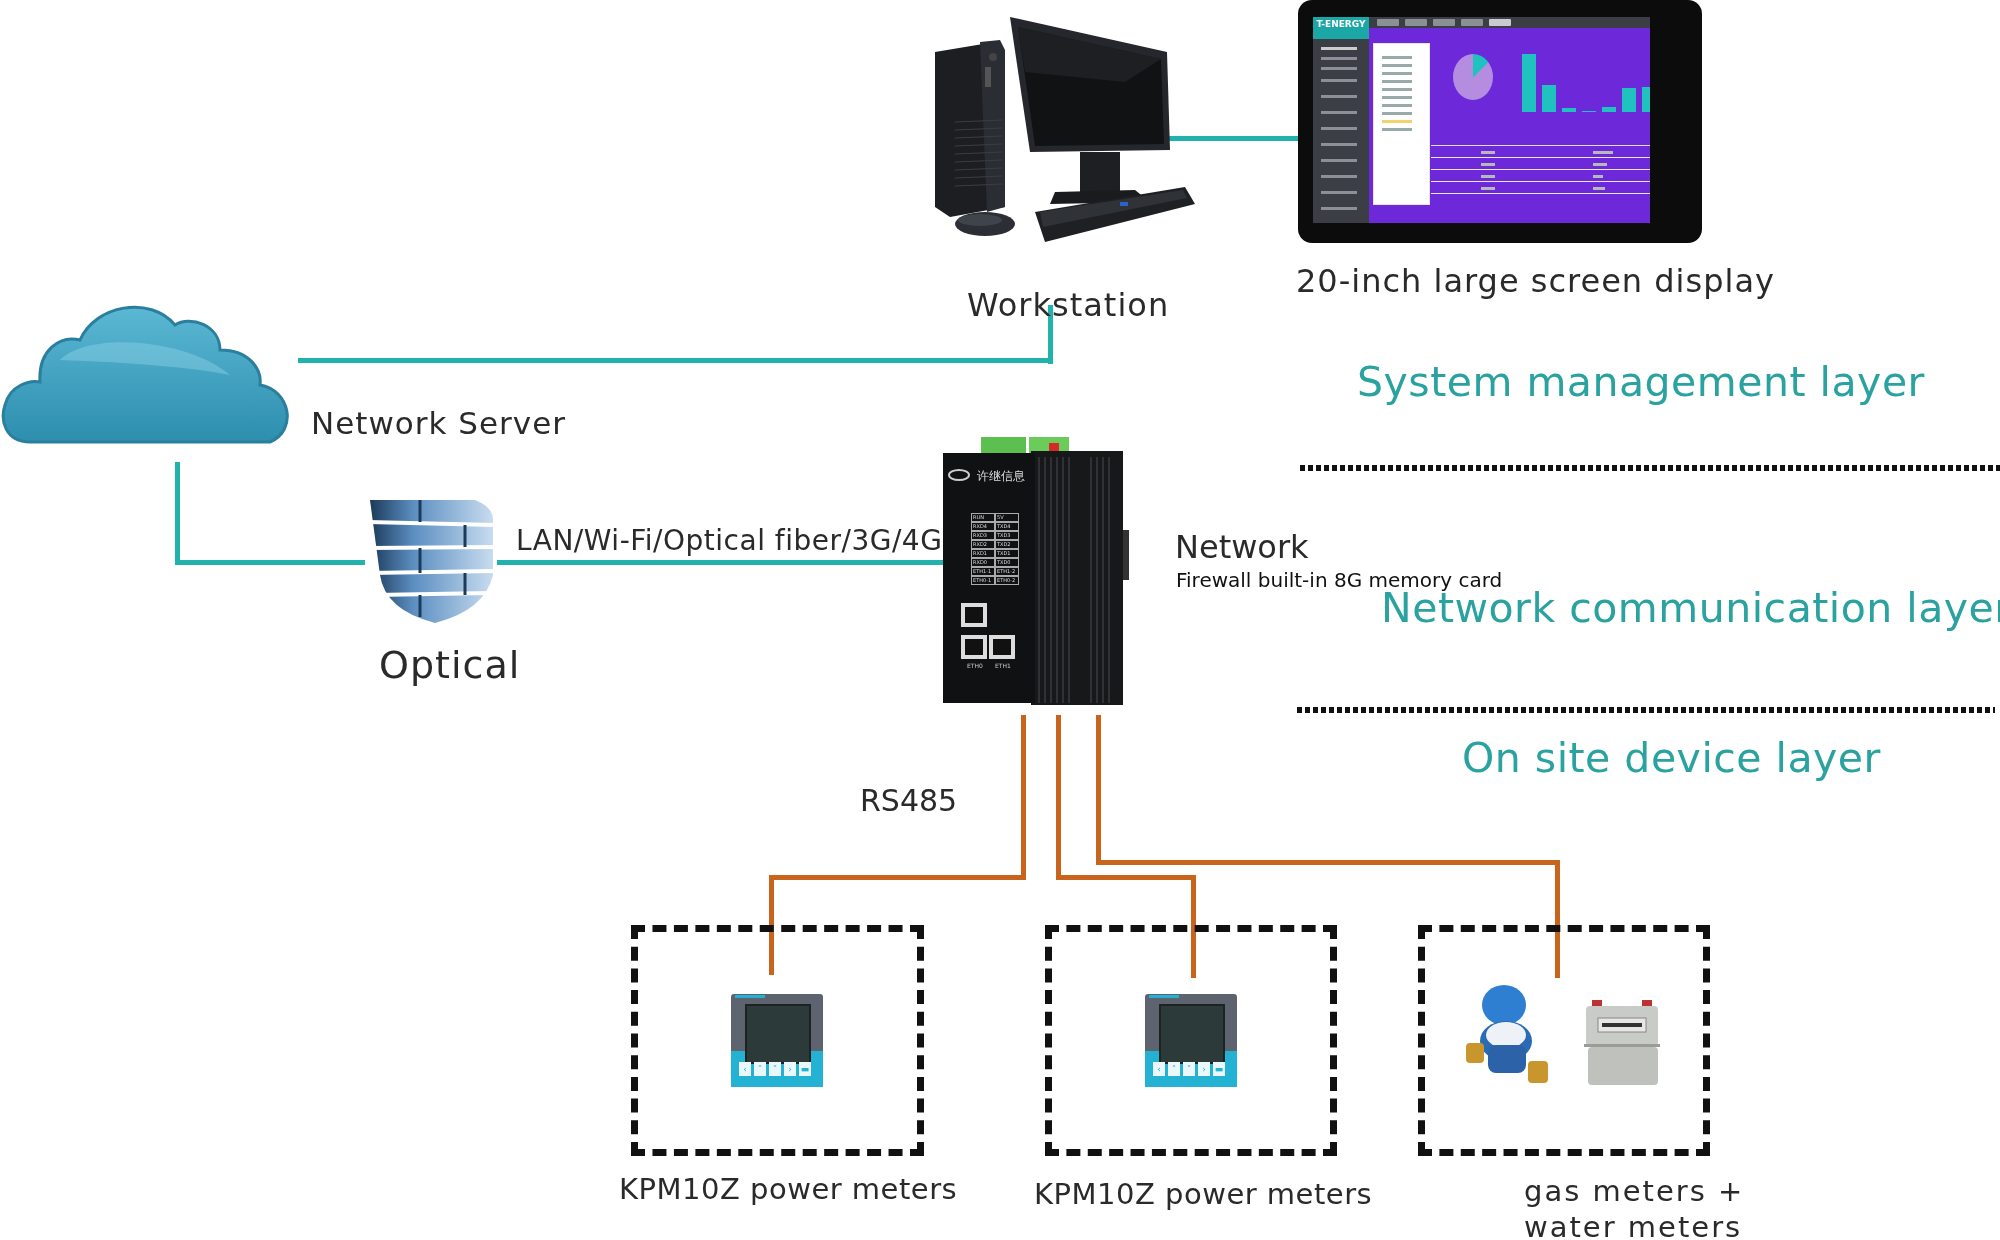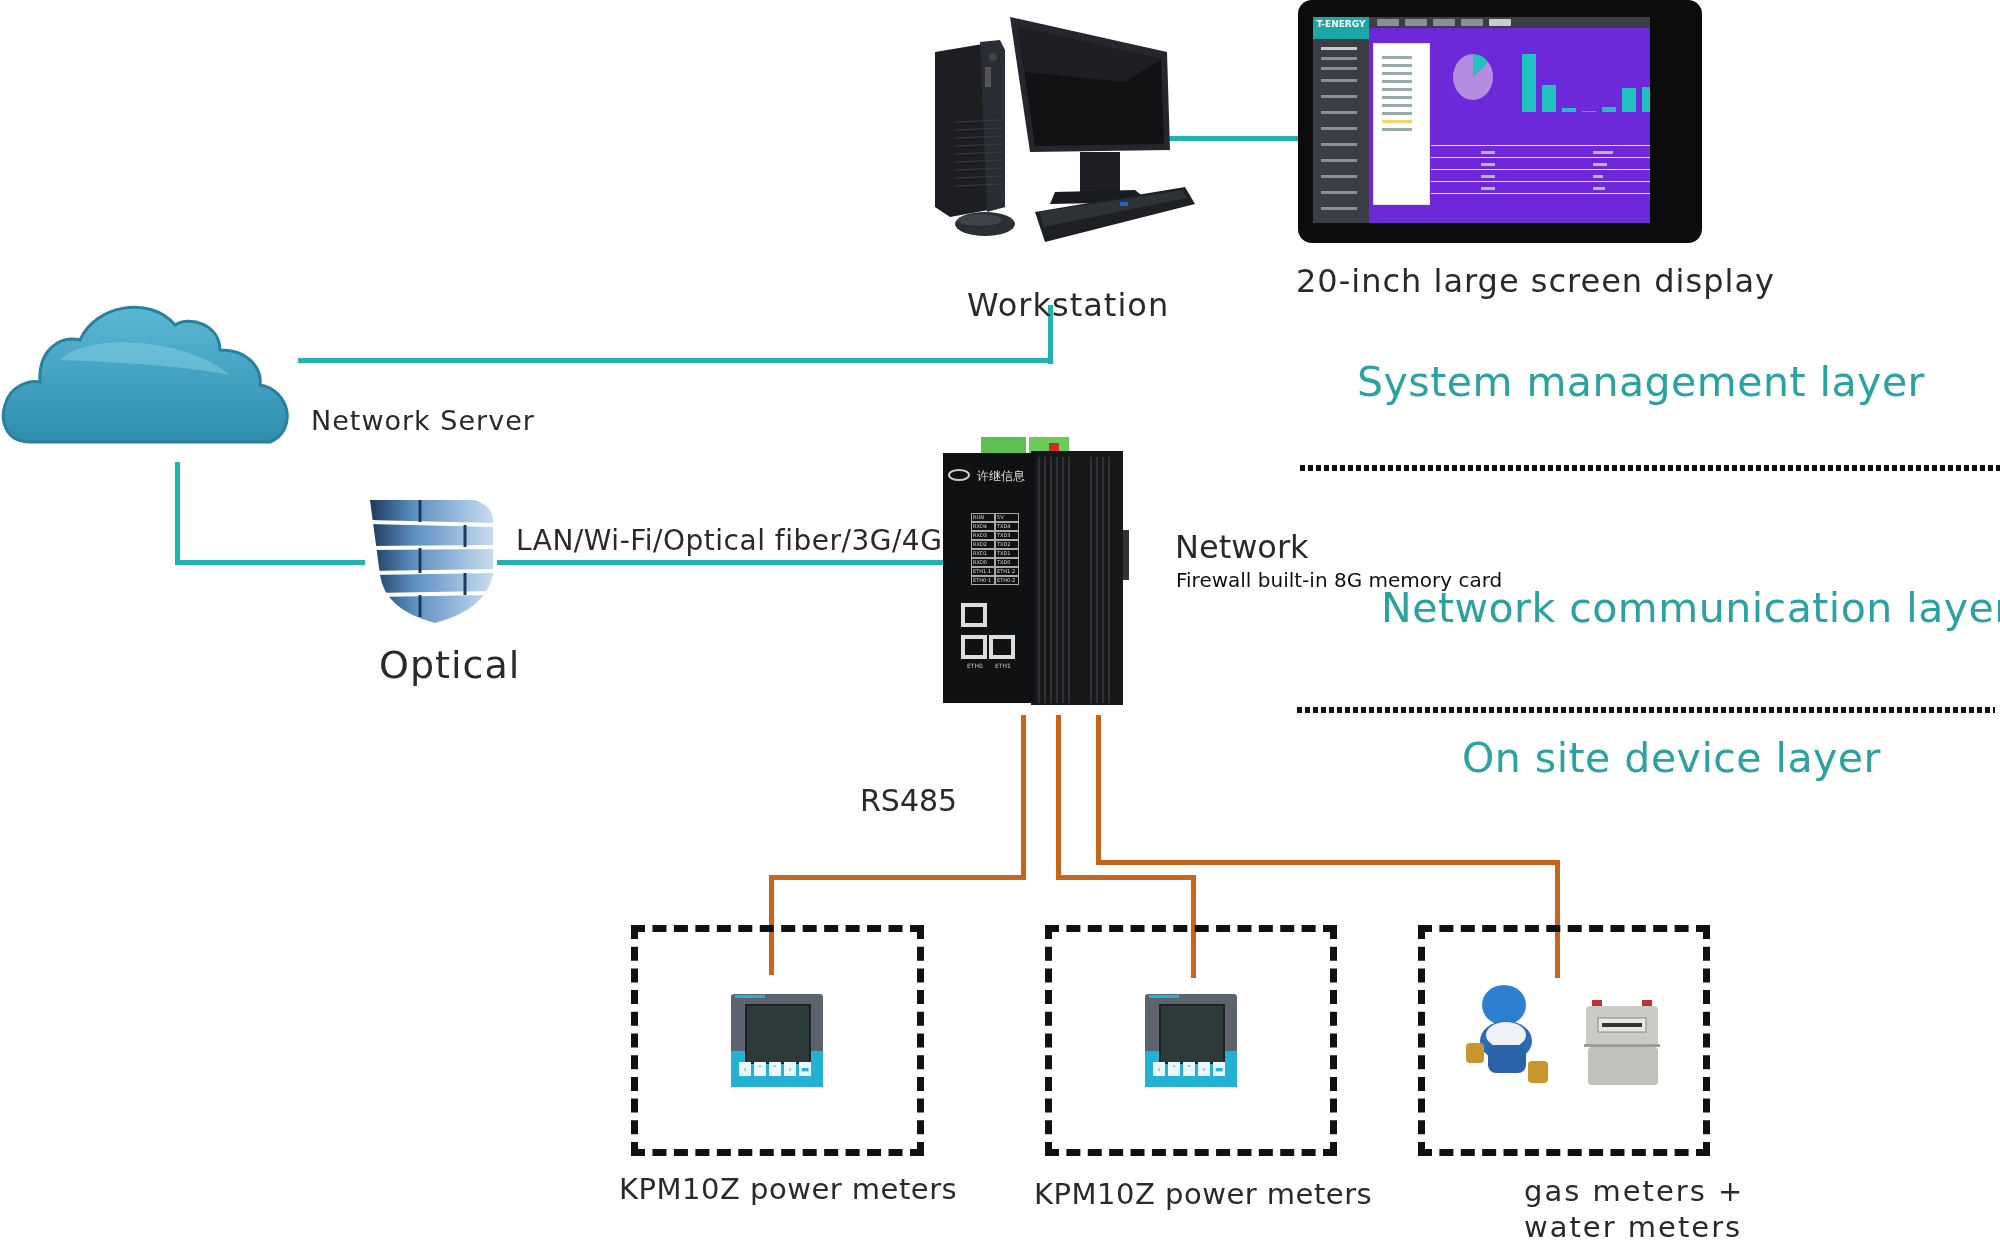--- a/index.html
+++ b/index.html
@@ -168,21 +168,21 @@
     <defs>
       <linearGradient id="cg" x1="0" y1="0" x2="0" y2="1">
         <stop offset="0" stop-color="#5ab8d4"></stop>
         <stop offset="1" stop-color="#2e8eae"></stop>
       </linearGradient>
     </defs>
     <path d="M30,162 C5,162 0,140 5,125 C10,105 30,100 40,102 C38,70 60,55 80,60 C95,25 150,15 175,45 C190,35 220,45 220,70 C250,70 262,90 260,105 C290,110 298,150 270,162 Z" fill="url(#cg)" stroke="#2a7f9e" stroke-width="3"></path>
     <path d="M60,80 C90,50 190,60 230,95 C180,85 110,82 60,80 Z" fill="#8fd3e6" opacity="0.45"></path>
   </svg>
 </div>
-<div class="lbl" style="left:311px;top:405px;font-size:27px;">Network Server</div>
+<div class="lbl" style="left:311px;top:405px;font-size:31px;">Network Server</div>
 
 <div class="abs fw">
   <svg width="132" height="132" viewBox="0 0 132 132">
     <defs>
       <linearGradient id="fg" x1="0" y1="0" x2="1" y2="0">
         <stop offset="0" stop-color="#1c3a5a"></stop>
         <stop offset="0.35" stop-color="#5b8ec1"></stop>
         <stop offset="1" stop-color="#c8dcef"></stop>
       </linearGradient>
     </defs>

